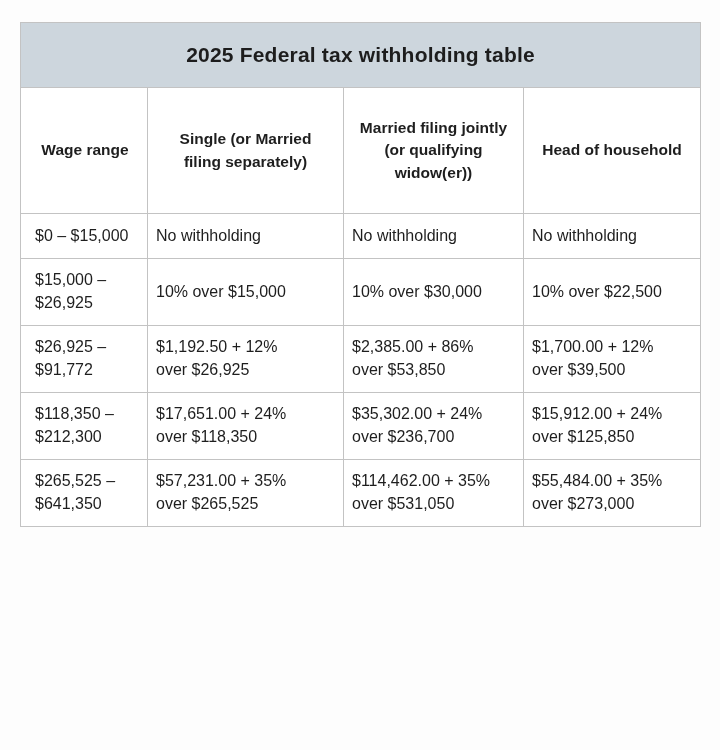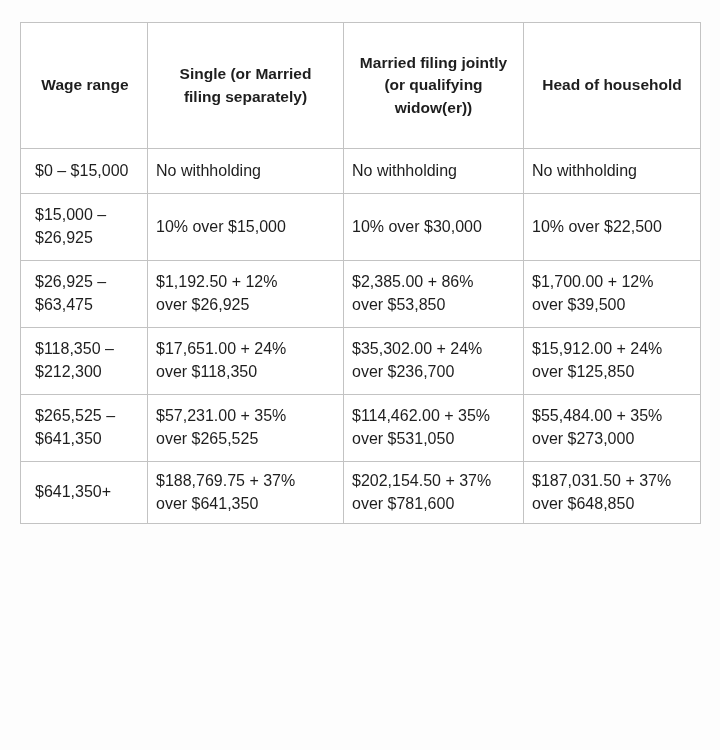--- a/index.html
+++ b/index.html
@@ -78,20 +78,23 @@
 
 <div class="page">
   <table class="tax-table">
     <colgroup>
       <col class="c1">
         <col class="c2">
         <col class="c3">
         <col class="c4">
     </colgroup>
     <tbody>
+      <tr>
+        <td class="title-cell" colspan="4">2025 Federal tax withholding table</td>
+      </tr>
       <tr class="header-row">
         <th class="col-wage">Wage range</th>
         <th class="col-center">Single (or Married filing separately)</th>
         <th class="col-center">Married filing jointly (or qualifying widow(er))</th>
         <th class="col-center">Head of household</th>
       </tr>
 
       <tr class="data-row h45">
         <td class="wage">$0 – $15,000</td>
         <td class="val">No withholding</td>
@@ -102,21 +105,21 @@
       <tr class="data-row h67">
         <td class="wage">$15,000 –
 $26,925</td>
         <td class="val">10% over $15,000</td>
         <td class="val">10% over $30,000</td>
         <td class="val">10% over $22,500</td>
       </tr>
 
       <tr class="data-row h67">
         <td class="wage">$26,925 –
-$63,475</td>
+$91,772</td>
         <td class="val">$1,192.50 + 12%
 over $26,925</td>
         <td class="val">$2,385.00 + 86%
 over $53,850</td>
         <td class="val">$1,700.00 + 12%
 over $39,500</td>
       </tr>
 
 
       <tr class="data-row h67">
@@ -135,24 +138,15 @@
         <td class="wage">$265,525 –
 $641,350</td>
         <td class="val">$57,231.00 + 35%
 over $265,525</td>
         <td class="val">$114,462.00 + 35%
 over $531,050</td>
         <td class="val">$55,484.00 + 35%
 over $273,000</td>
       </tr>
 
-      <tr class="data-row h62">
-        <td class="wage">$641,350+</td>
-        <td class="val">$188,769.75 + 37%
-over $641,350</td>
-        <td class="val">$202,154.50 + 37%
-over $781,600</td>
-        <td class="val">$187,031.50 + 37%
-over $648,850</td>
-      </tr>
     </tbody>
   </table>
 </div>
 
 </body></html>

